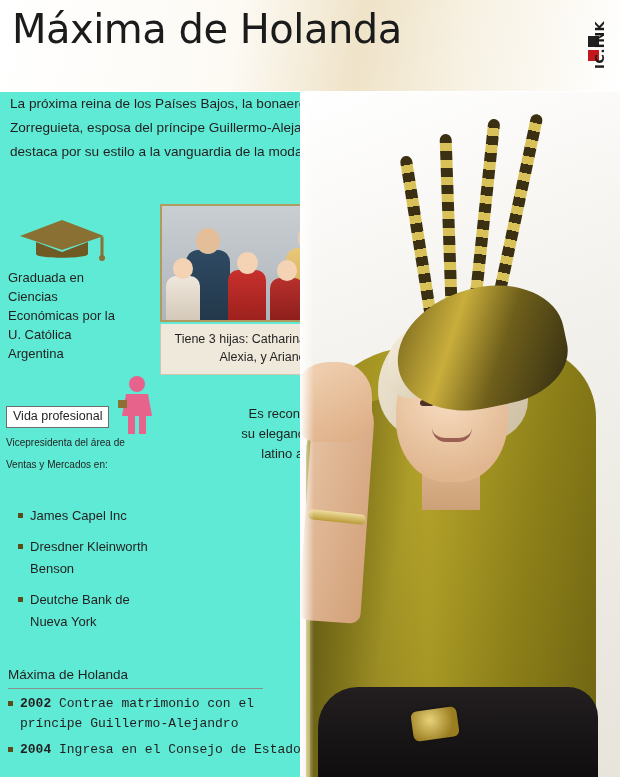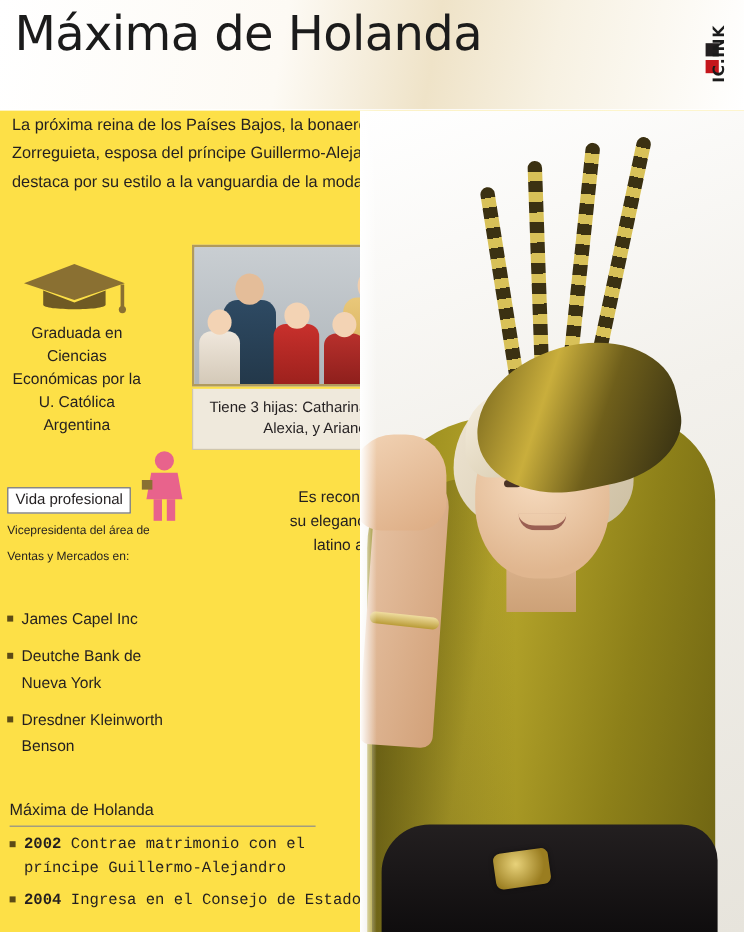--- a/index.html
+++ b/index.html
@@ -12,21 +12,21 @@
     position: relative;
     overflow: hidden;
     font-family: "Liberation Sans", sans-serif;
     color: #231f20;
   }
 
   
   #infographic {
     position: absolute;
     inset: 0;
-    background: #fde047;
+    background: #5eead4;
   }
 
   
   .header-band {
     position: absolute;
     top: 0; left: 0;
     width: 620px; height: 92px;
     background: linear-gradient(100deg, #ffffff 0%, #fdfaf4 38%, #efe3c8 58%, #f7f1e2 74%, #ffffff 100%);
   }
   .header-band:after {
@@ -98,21 +98,21 @@
   
   .edu-icon {
     position: absolute;
     left: 16px; top: 216px;
     width: 92px; height: 46px;
   }
   .edu-text {
     position: absolute;
     left: 8px; top: 268px;
     width: 112px;
-    text-align: center;
+    text-align: left;
     font-size: 13px;
     line-height: 19px;
   }
 
   
   .photo-frame {
     position: absolute;
     left: 160px; top: 204px;
     width: 205px; height: 118px;
     border: 2px solid #b09a5e;
@@ -181,21 +181,21 @@
   }
   .prof-body {
     position: absolute;
     left: 6px; top: 432px;
     width: 150px;
     font-size: 10px;
     line-height: 22px;
   }
   .bullet-list {
     position: absolute;
-    left: 6px; top: 505px;
+    left: 18px; top: 505px;
     width: 150px;
     font-size: 13px;
     line-height: 22px;
   }
   .bullet-list .bl {
     position: relative;
     padding-left: 12px;
     margin-bottom: 9px;
   }
   .bullet-list .bl:before {
@@ -448,22 +448,22 @@
       <path d="M8 20 L30 20 L34 42 L4 42 Z" fill="#e8638c"></path>
       <rect x="10" y="42" width="7" height="18" fill="#e8638c"></rect>
       <rect x="21" y="42" width="7" height="18" fill="#e8638c"></rect>
       <rect x="0" y="26" width="9" height="8" fill="#8a7032"></rect>
     </svg>
   </div>
   <div class="prof-title-box">Vida profesional</div>
   <div class="prof-body">Vicepresidenta del área de Ventas y Mercados en:</div>
   <div class="bullet-list">
     <div class="bl">James Capel Inc</div>
+    <div class="bl">Dresdner Kleinworth Benson</div>
     <div class="bl">Deutche Bank de Nueva York</div>
-    <div class="bl">Dresdner Kleinworth Benson</div>
   </div>
 
   <div class="center-caption">Es reconocida por su elegancia y toque latino al vestir</div>
 
   <div class="timeline-head">Máxima de Holanda</div>
   <div class="timeline">
     <div class="tl-item">
       <span class="tl-year">2002 </span>
       <span>Contrae matrimonio con el príncipe Guillermo-Alejandro</span>
     </div>

